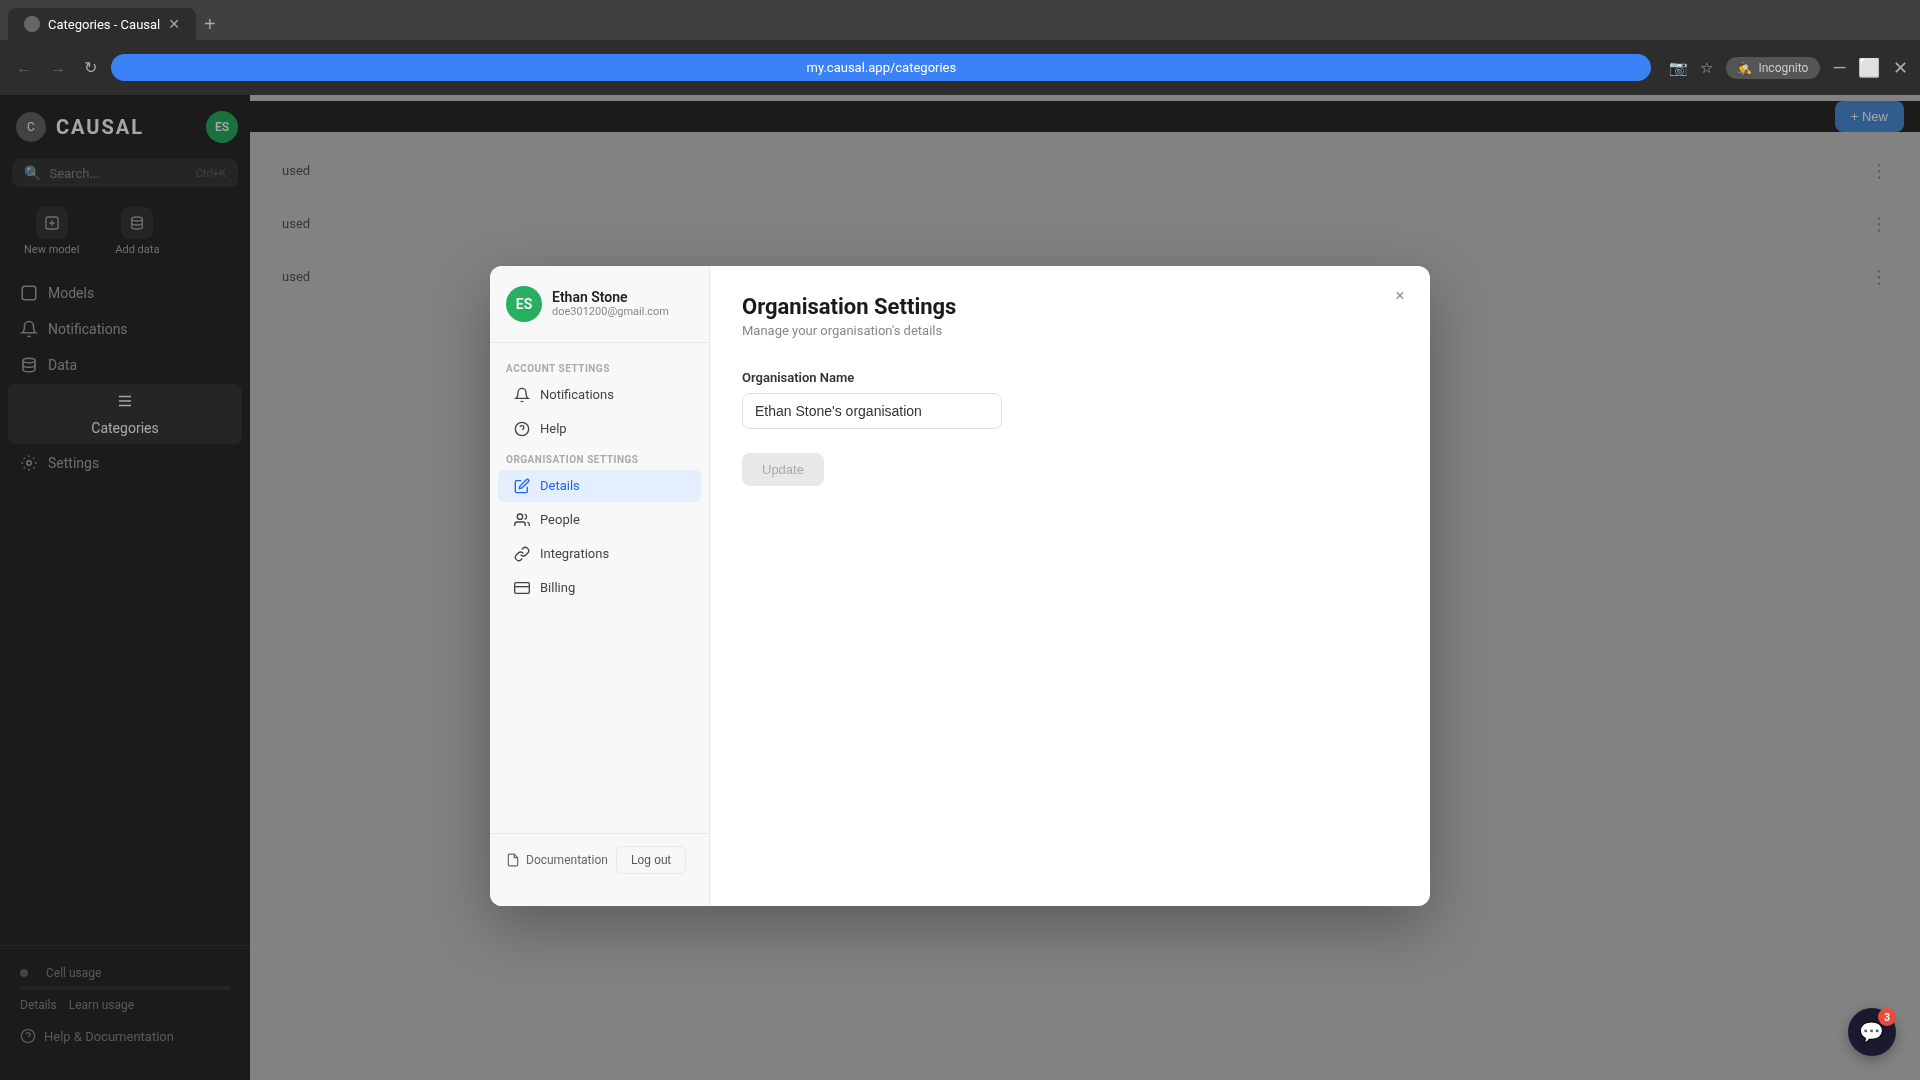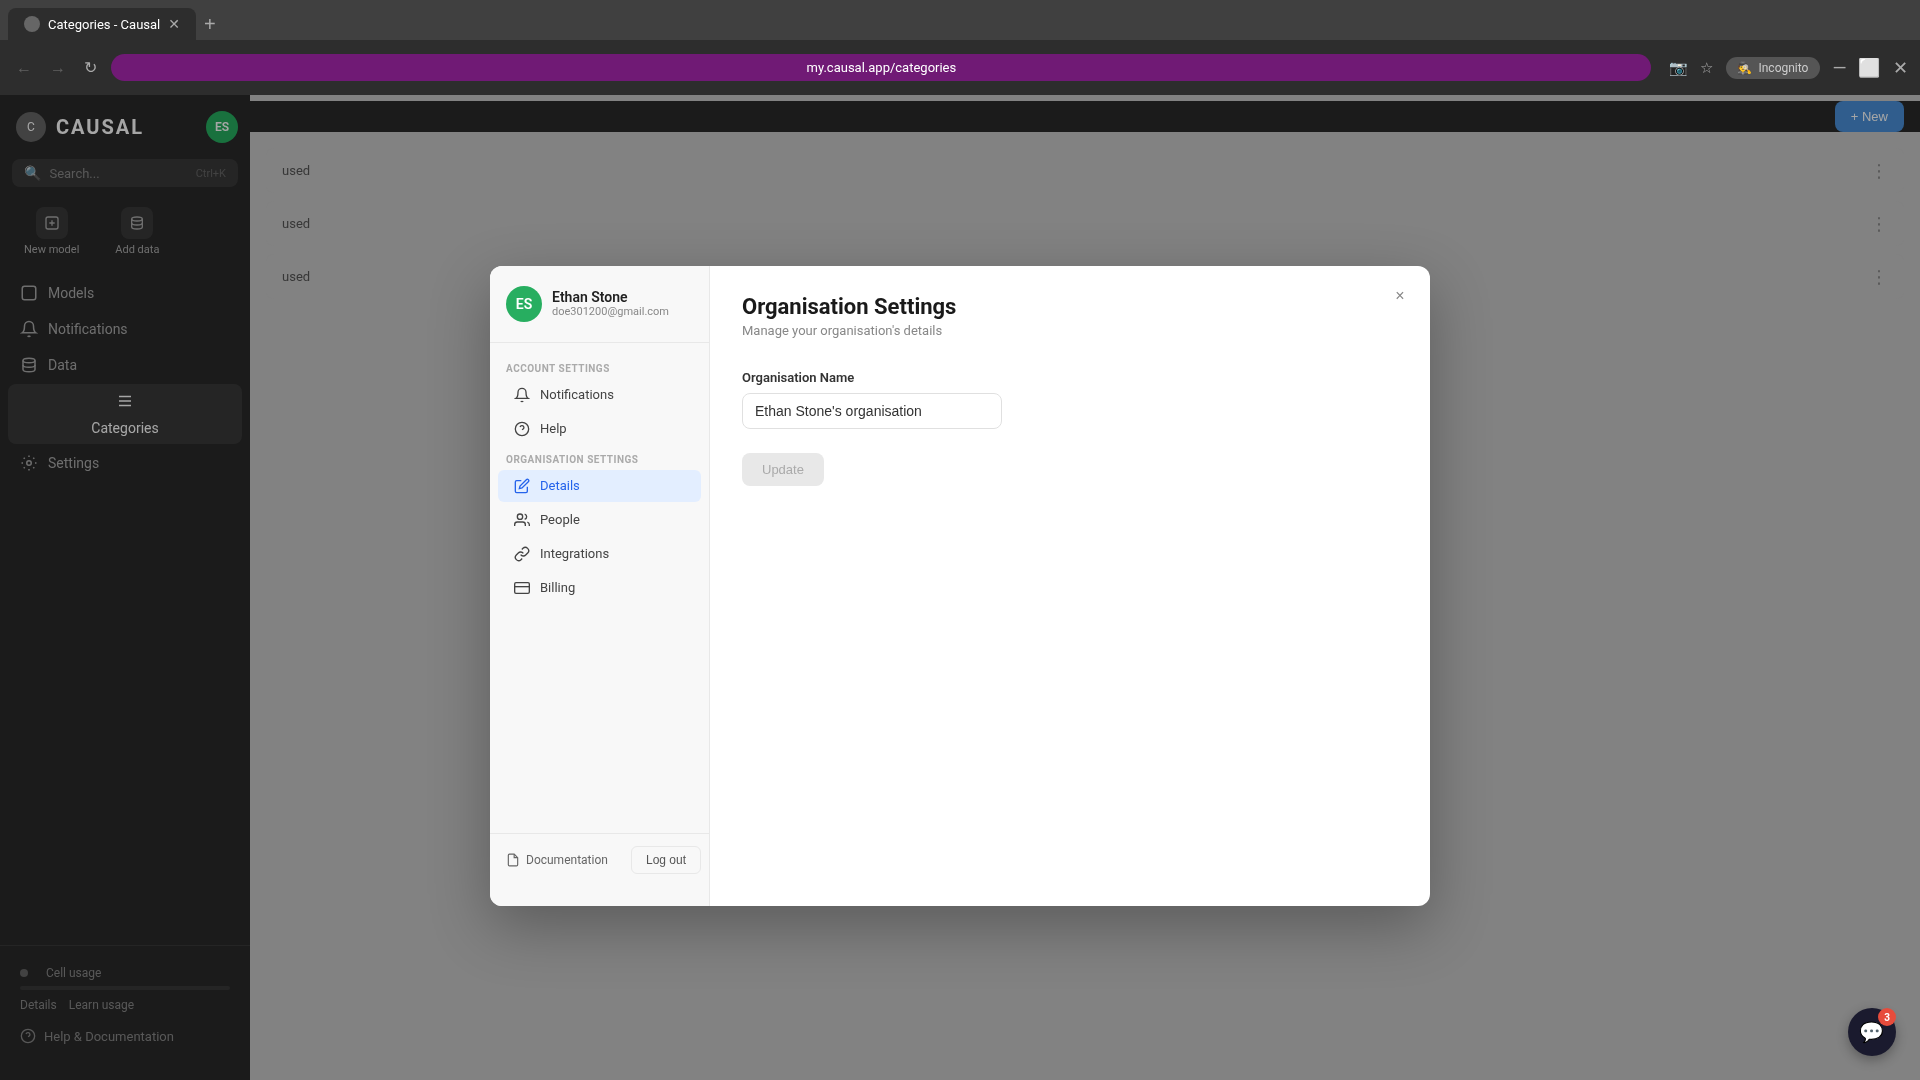--- a/index.html
+++ b/index.html
@@ -67,21 +67,21 @@
     }
     .nav-btn {
       color: #aaa;
       font-size: 16px;
       cursor: pointer;
       padding: 4px;
     }
     .nav-btn.disabled { opacity: 0.4; cursor: default; }
     .address-field {
       flex: 1;
-      background: #701a75;
+      background: #3b82f6;
       border-radius: 20px;
       padding: 6px 16px;
       color: #fff;
       font-size: 13px;
       display: flex;
       align-items: center;
       justify-content: center;
     }
     .browser-actions {
       display: flex;
@@ -399,21 +399,20 @@
     }
     .nav-item.active { background: #e3eeff; color: #2563eb; }
     .nav-item svg { width: 16px; height: 16px; flex-shrink: 0; }
 
     .settings-nav-bottom {
       margin-top: auto;
       padding: 12px 8px;
       border-top: 1px solid #e8e8e8;
       display: flex;
       align-items: center;
-      justify-content: space-between;
     }
     .doc-btn {
       display: flex;
       align-items: center;
       gap: 6px;
       font-size: 12px;
       color: #666;
       cursor: pointer;
       padding: 6px 8px;
       border-radius: 6px;

